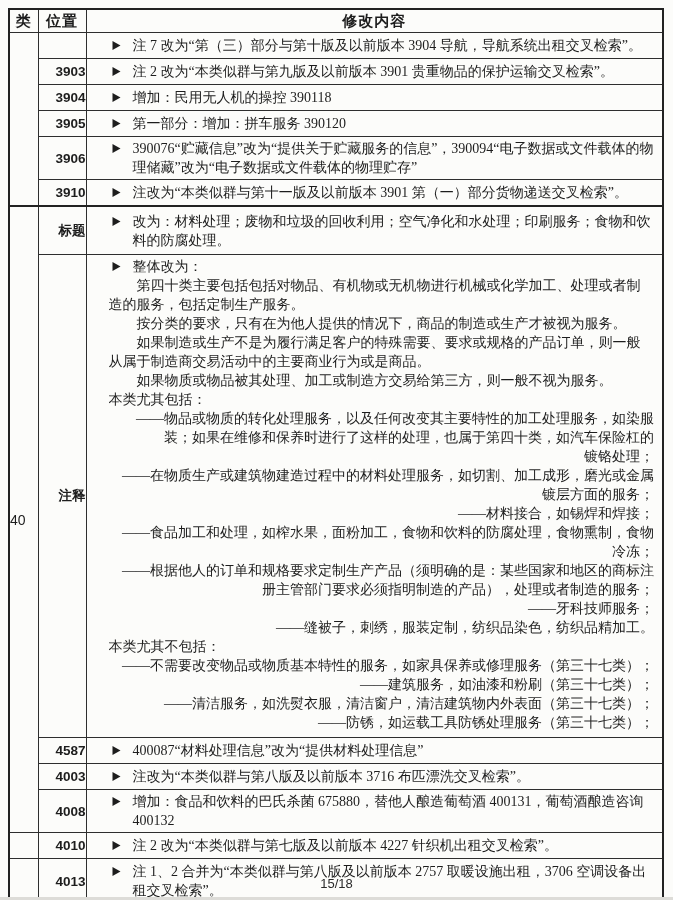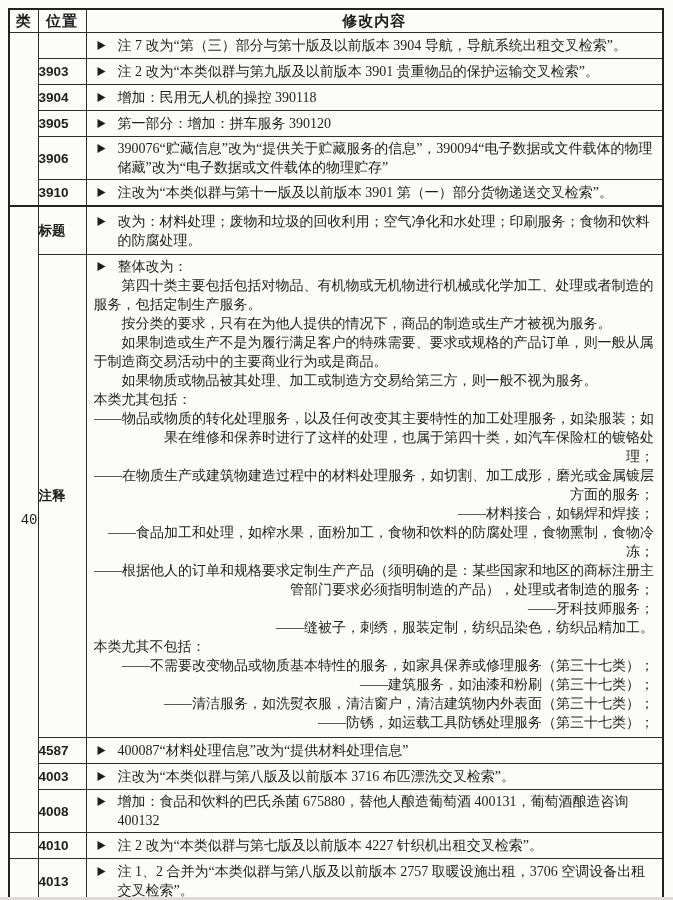--- a/index.html
+++ b/index.html
@@ -20,31 +20,31 @@
   }
   col.c-class { width:29px; }
   col.c-pos   { width:48px; }
 
   th, td { border:1px solid #2e2e2e; padding:0; }
   th {
     height:22px; text-align:center; vertical-align:middle;
     font-size:15px; font-weight:700; letter-spacing:1px;
   }
   td.cls {
+    text-align:left; vertical-align:middle;
+    font-family:Liberation Sans, sans-serif;
+    font-size:14px; font-weight:500;
+  }
+  td.pos {
     text-align:right; vertical-align:middle;
-    font-family:Liberation Mono, monospace;
-    font-size:14px; font-weight:500;
-  }
-  td.pos {
-    text-align:left; vertical-align:middle;
     font-family:"Liberation Sans", sans-serif;
     font-size:13.5px; font-weight:600;
   }
   td.content {
-    padding:2px 8px 2px 7px;
+    padding:2px 8px 2px 22px;
     font-size:14px; line-height:19px; vertical-align:middle;
   }
   tr.sec-40 td { border-top:2px solid #222; }
 
   .r-s  td { height:21px; }
   .r-m  td { height:37px; }
   .r-t  td { height:43px; }
   .r-b  td { height:40px; }
 
   .cline { display:flex; align-items:flex-start; }
@@ -288,14 +288,15 @@
                 </svg>
               </span>
           <div class="ctext">注 1、2 合并为“本类似群与第八版及以前版本 2757 取暖设施出租，3706 空调设备出租交叉检索”。</div>
         </div>
       </td>
     </tr>
 
   </tbody>
     </table>
 
+  <div class="footer">15/18</div>
   <div class="page-edge-bottom"></div>
 </div>
 
 </body></html>

